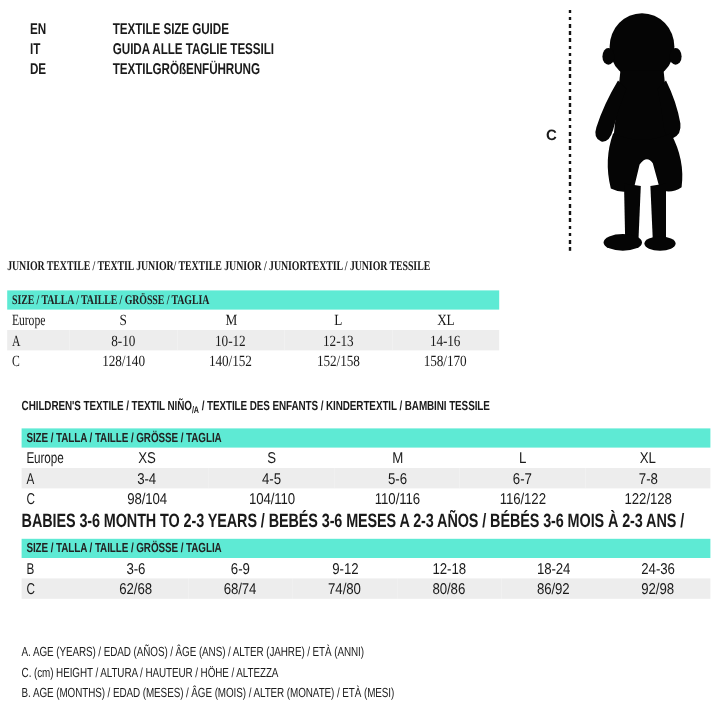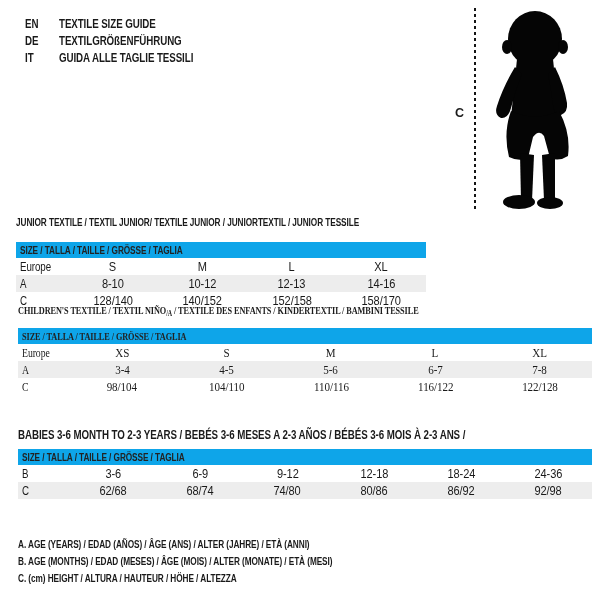--- a/index.html
+++ b/index.html
@@ -8,67 +8,67 @@
     font-family:"Liberation Sans",sans-serif;color:#1a1a1a;overflow:hidden;
   }
   
   .cond{display:inline-block;transform:scaleX(0.75);transform-origin:0 50%;white-space:nowrap;letter-spacing:-0.1px;}
   .condc{display:inline-block;transform:scaleX(0.85);transform-origin:50% 50%;white-space:nowrap;letter-spacing:-0.1px;}
 
   
   .langs{position:absolute;left:25px;top:15px;}
   .lang-row{height:17px;line-height:17px;font-weight:bold;font-size:13px;}
   .lang-code{display:inline-block;width:34px;vertical-align:top;text-decoration:underline;}
-  .lang-label{display:inline-block;vertical-align:top;}
+  .lang-label{display:inline-block;vertical-align:top;margin-left:35px;}
 
   
   .figure{position:absolute;left:0;top:0;width:600px;height:215px;}
   .dash-line{
     position:absolute;left:474px;top:8px;width:2px;height:201px;
     background-image:repeating-linear-gradient(to bottom,#141414 0,#141414 3px,transparent 3px,transparent 6px);
   }
   .c-marker{position:absolute;left:455px;top:106px;font-weight:bold;font-size:12.5px;}
   .baby{position:absolute;left:482px;top:9px;}
 
   
   .sec{position:absolute;}
-  .sec1{left:16px;top:216px;width:410px;}
-  .sec2{left:18px;top:304px;width:574px;font-family:Liberation Serif, serif;}
+  .sec1{left:6px;top:216px;width:410px;font-family:Liberation Serif, serif;}
+  .sec2{left:18px;top:333px;width:574px;}
   .sec3{left:18px;top:427px;width:574px;}
   .tbl-title{font-weight:bold;font-size:11px;line-height:13px;height:13px;white-space:nowrap;}
-  .tbl-title2{font-weight:bold;font-size:13px;line-height:16px;white-space:nowrap;}
+  .tbl-title2{font-weight:bold;font-size:16px;line-height:16px;white-space:nowrap;}
   .sub{font-size:8px;vertical-align:-2px;}
   table{border-collapse:collapse;table-layout:fixed;width:100%;}
   .sec1 table{margin-top:13px;}
   .sec2 table{margin-top:11px;}
   .sec3 table{margin-top:6px;}
   td{padding:0;height:17px;font-size:13px;text-align:center;vertical-align:middle;color:#1a1a1a;}
   td.lab{text-align:left;padding-left:4px;}
   col.labcol{width:52px;}
-  tr.bar td{background:#0ea5e9;height:16px;text-align:left;padding-left:4px;font-weight:bold;font-size:11px;color:#222;}
+  tr.bar td{background:#5eead4;height:16px;text-align:left;padding-left:4px;font-weight:bold;font-size:11px;color:#222;}
   tr.shade td{background:#ededed;}
 
   
   .notes{position:absolute;left:18px;top:536px;}
-  .note-row{height:17px;line-height:17px;font-weight:bold;font-size:11px;white-space:nowrap;}
+  .note-row{height:17px;line-height:17px;font-weight:normal;font-size:11px;white-space:nowrap;}
 </style>
 </head>
 <body>
 
 <div class="canvas">
 
   <div class="langs">
     <div class="lang-row">
       <span class="lang-code"><span class="cond">EN</span></span><span class="lang-label"><span class="cond">TEXTILE SIZE GUIDE</span></span>
     </div>
     <div class="lang-row">
+      <span class="lang-code"><span class="cond">IT</span></span><span class="lang-label"><span class="cond">GUIDA ALLE TAGLIE TESSILI</span></span>
+    </div>
+    <div class="lang-row">
       <span class="lang-code"><span class="cond">DE</span></span><span class="lang-label"><span class="cond">TEXTILGRÖßENFÜHRUNG</span></span>
-    </div>
-    <div class="lang-row">
-      <span class="lang-code"><span class="cond">IT</span></span><span class="lang-label"><span class="cond">GUIDA ALLE TAGLIE TESSILI</span></span>
     </div>
   </div>
 
   <div class="figure">
     <div class="dash-line"></div>
     <span class="c-marker">C</span>
     <svg class="baby" width="110" height="202" viewBox="0 0 110 202" xmlns="http://www.w3.org/2000/svg">
       <g fill="#050505">
         <ellipse cx="53" cy="30" rx="27" ry="28"></ellipse>
         <ellipse cx="25" cy="38" rx="5" ry="7"></ellipse>
@@ -202,17 +202,17 @@
         <td><span class="condc">80/86</span></td>
         <td><span class="condc">86/92</span></td>
         <td><span class="condc">92/98</span></td>
       </tr>
     </tbody>
       </table>
   </div>
 
   <div class="notes">
     <div class="note-row"><span class="cond">A. AGE (YEARS) / EDAD (AÑOS) / ÂGE (ANS) / ALTER (JAHRE) / ETÀ (ANNI)</span></div>
+    <div class="note-row"><span class="cond">C. (cm) HEIGHT / ALTURA / HAUTEUR / HÖHE / ALTEZZA</span></div>
     <div class="note-row"><span class="cond">B. AGE (MONTHS) / EDAD (MESES) / ÂGE (MOIS) / ALTER (MONATE) / ETÀ (MESI)</span></div>
-    <div class="note-row"><span class="cond">C. (cm) HEIGHT / ALTURA / HAUTEUR / HÖHE / ALTEZZA</span></div>
   </div>
 
 </div>
 
 </body></html>

